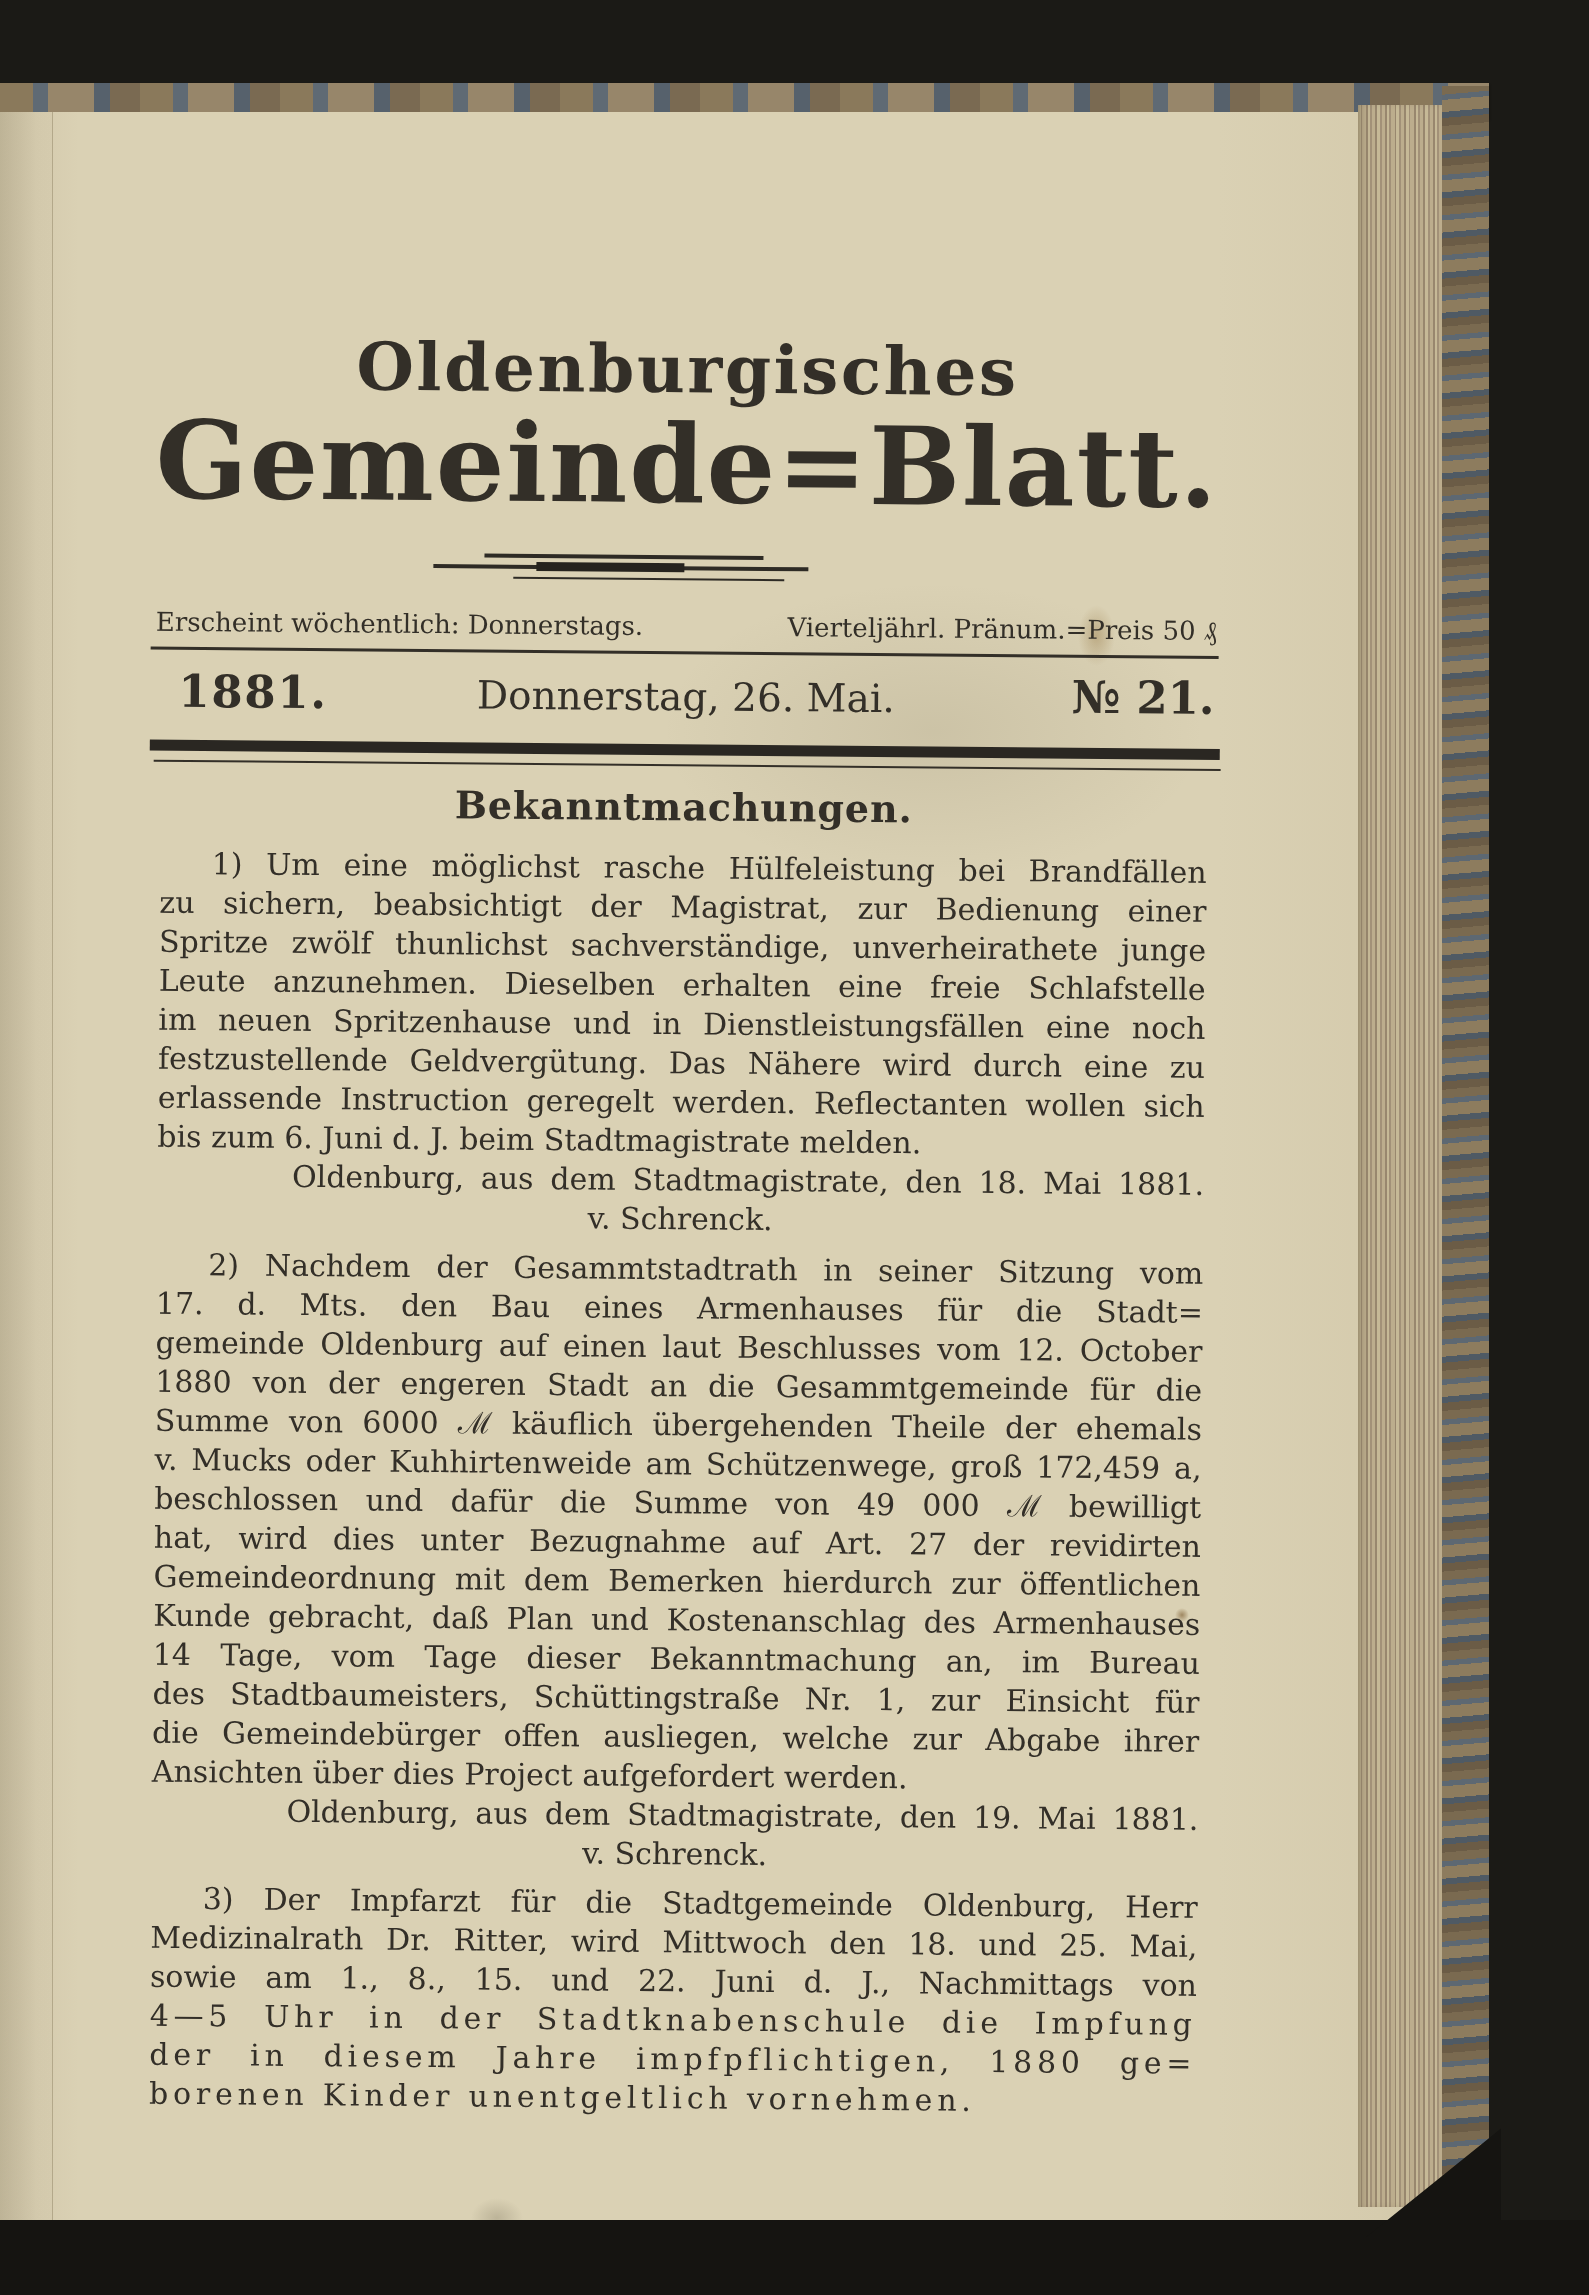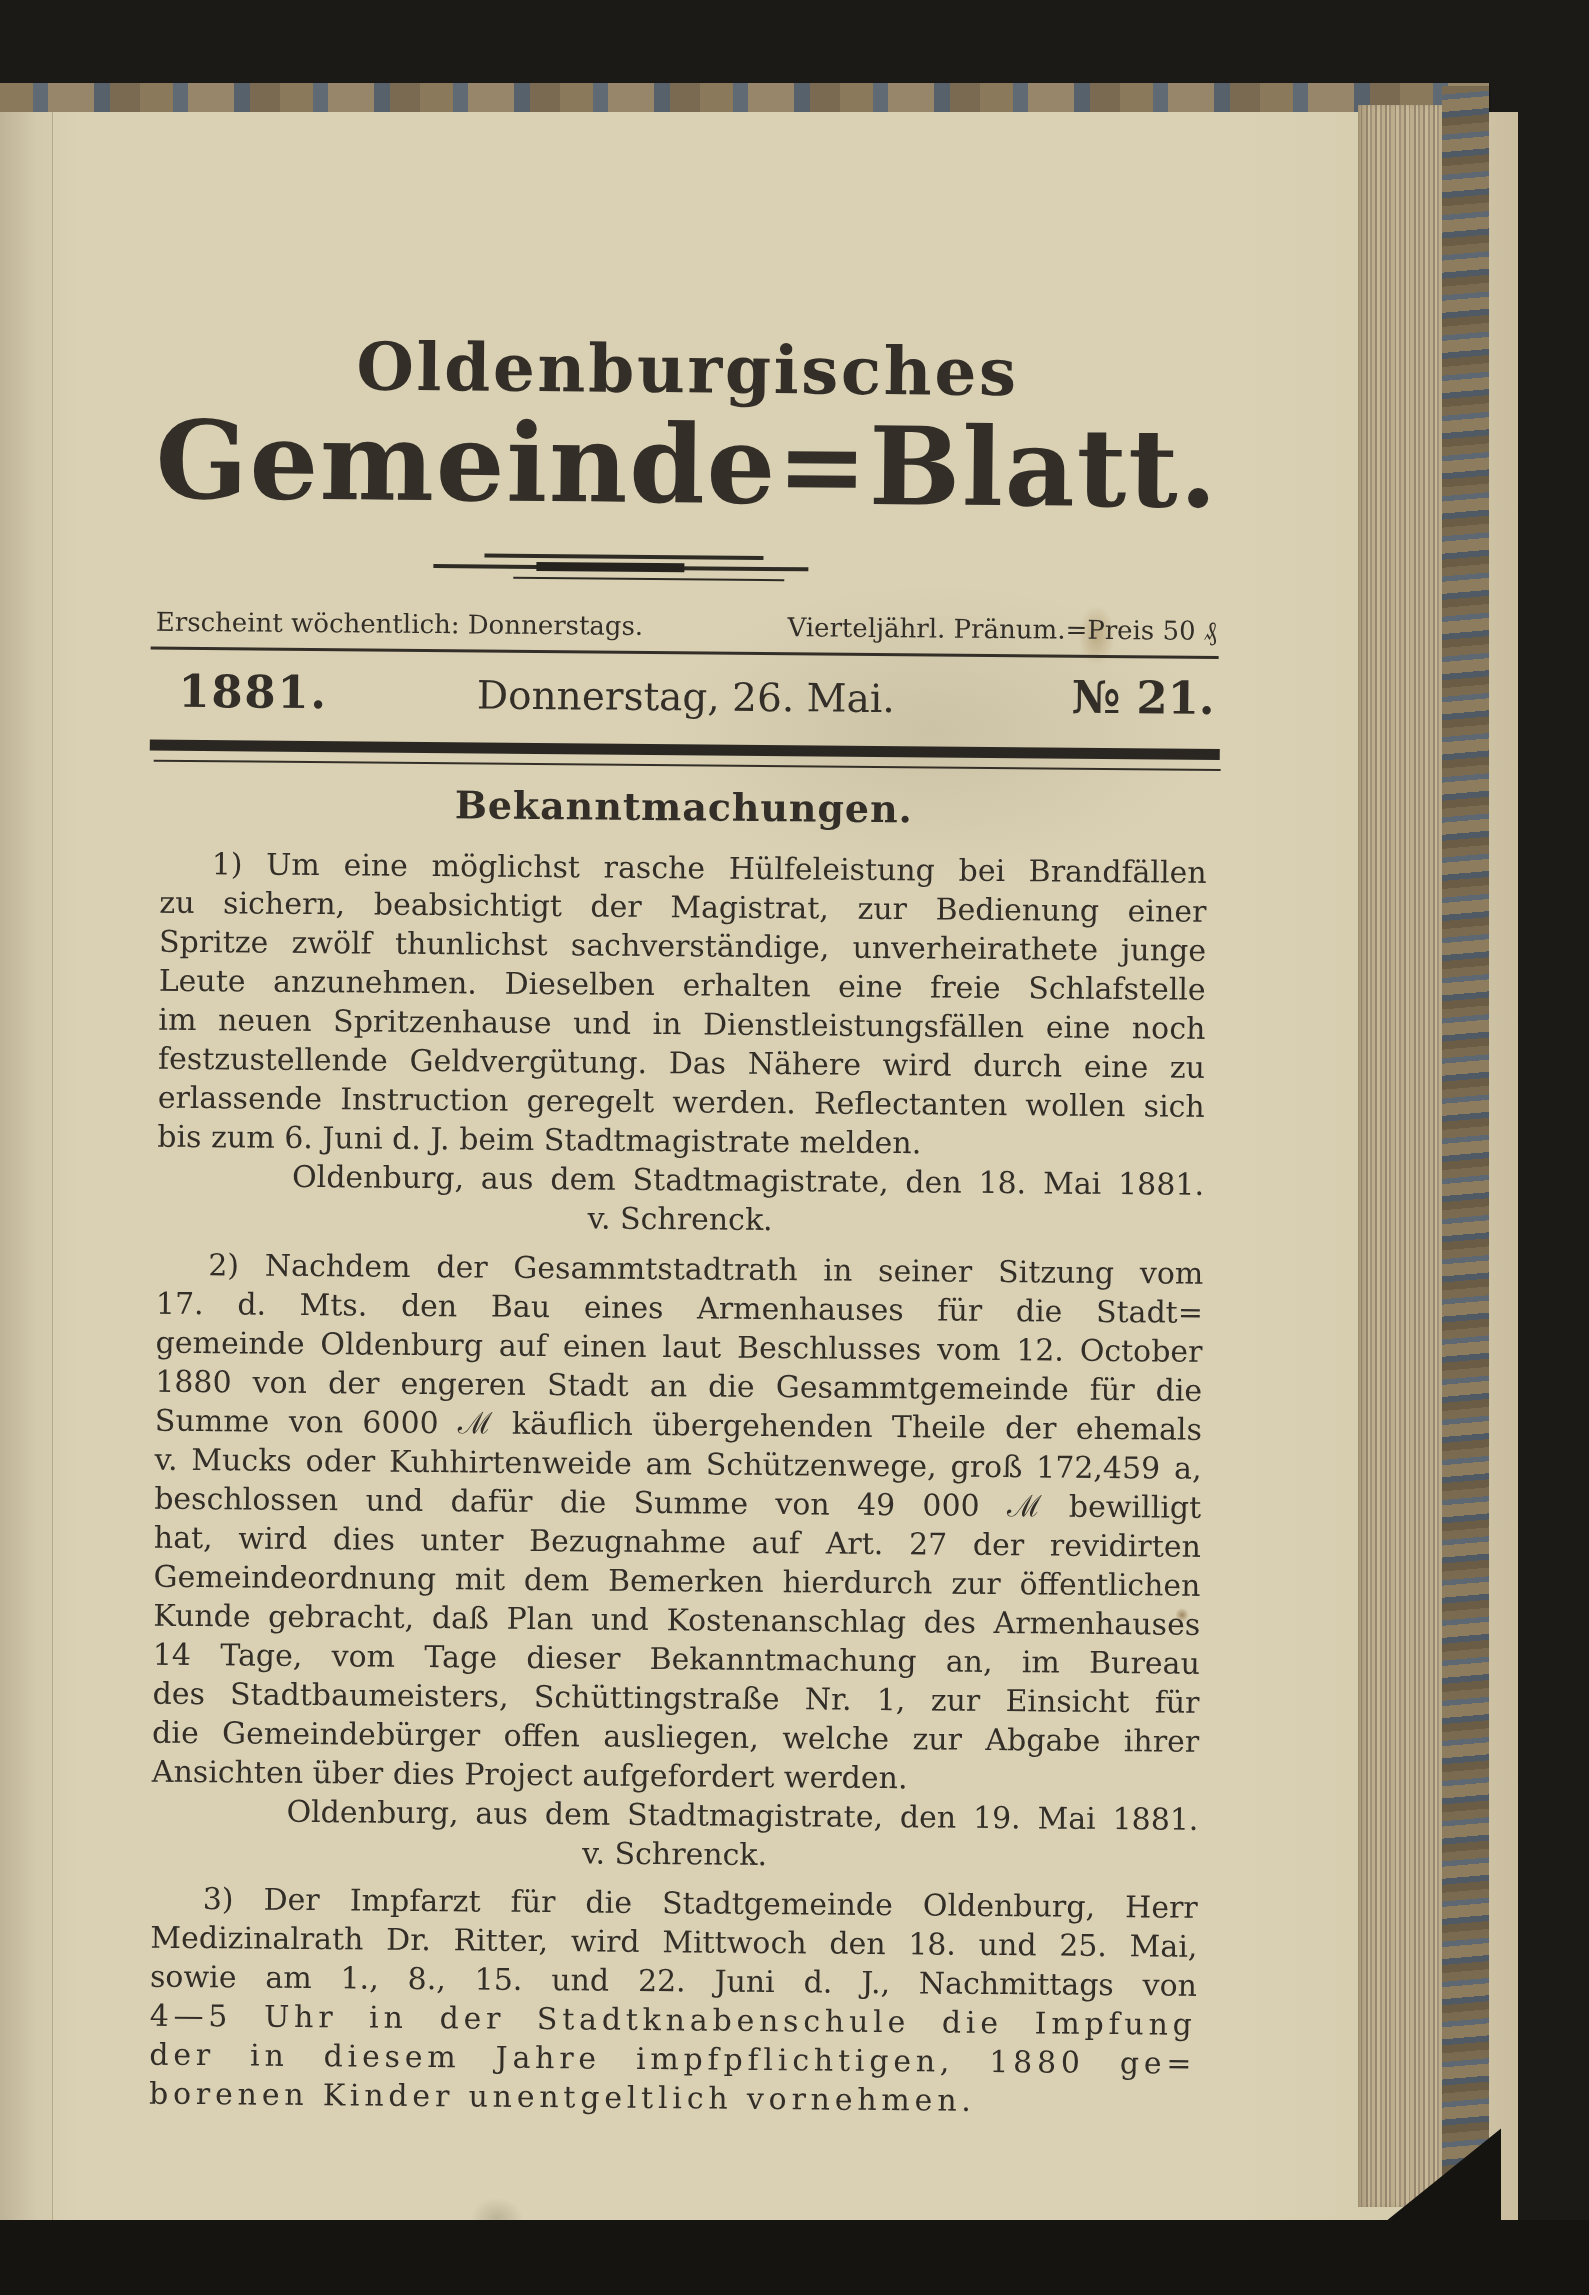--- a/index.html
+++ b/index.html
@@ -12,21 +12,20 @@
   .top-edge{
     position:absolute;left:0;top:83px;width:1489px;height:35px;
     background:repeating-linear-gradient(90deg,
       #8a795b 0 33px,#5f6a74 33px 48px,#97866a 48px 94px,#56616c 94px 110px,#7a6a52 110px 140px);
     box-shadow:0 1.7px 2.6px rgba(0,0,0,.45);
   }
   .page{
     position:absolute;left:0;top:112px;width:1484px;height:2110px;
     background:linear-gradient(90deg,
       #cdc3a6 0,#d5cbae 39px,#dad1b4 79px,#dad1b4 82%,#d5cbad 93%,#cabe9f 100%);
-    padding-left:34px;
   }
   .fold-shadow{
     position:absolute;left:0;top:0;width:52px;height:100%;
     background:linear-gradient(90deg,rgba(120,108,80,.18),rgba(120,108,80,.02) 70%);
     border-right:0.9px solid #b3a88a;
   }
   .page-block-edges{ 
     position:absolute;left:1358px;top:105px;width:84px;height:2102px;
     background:repeating-linear-gradient(90deg,
       #c6b997 0 2.6px,#a29178 2.6px 4.4px,#bcad8d 4.4px 7.9px,#98876e 7.9px 9.6px);

